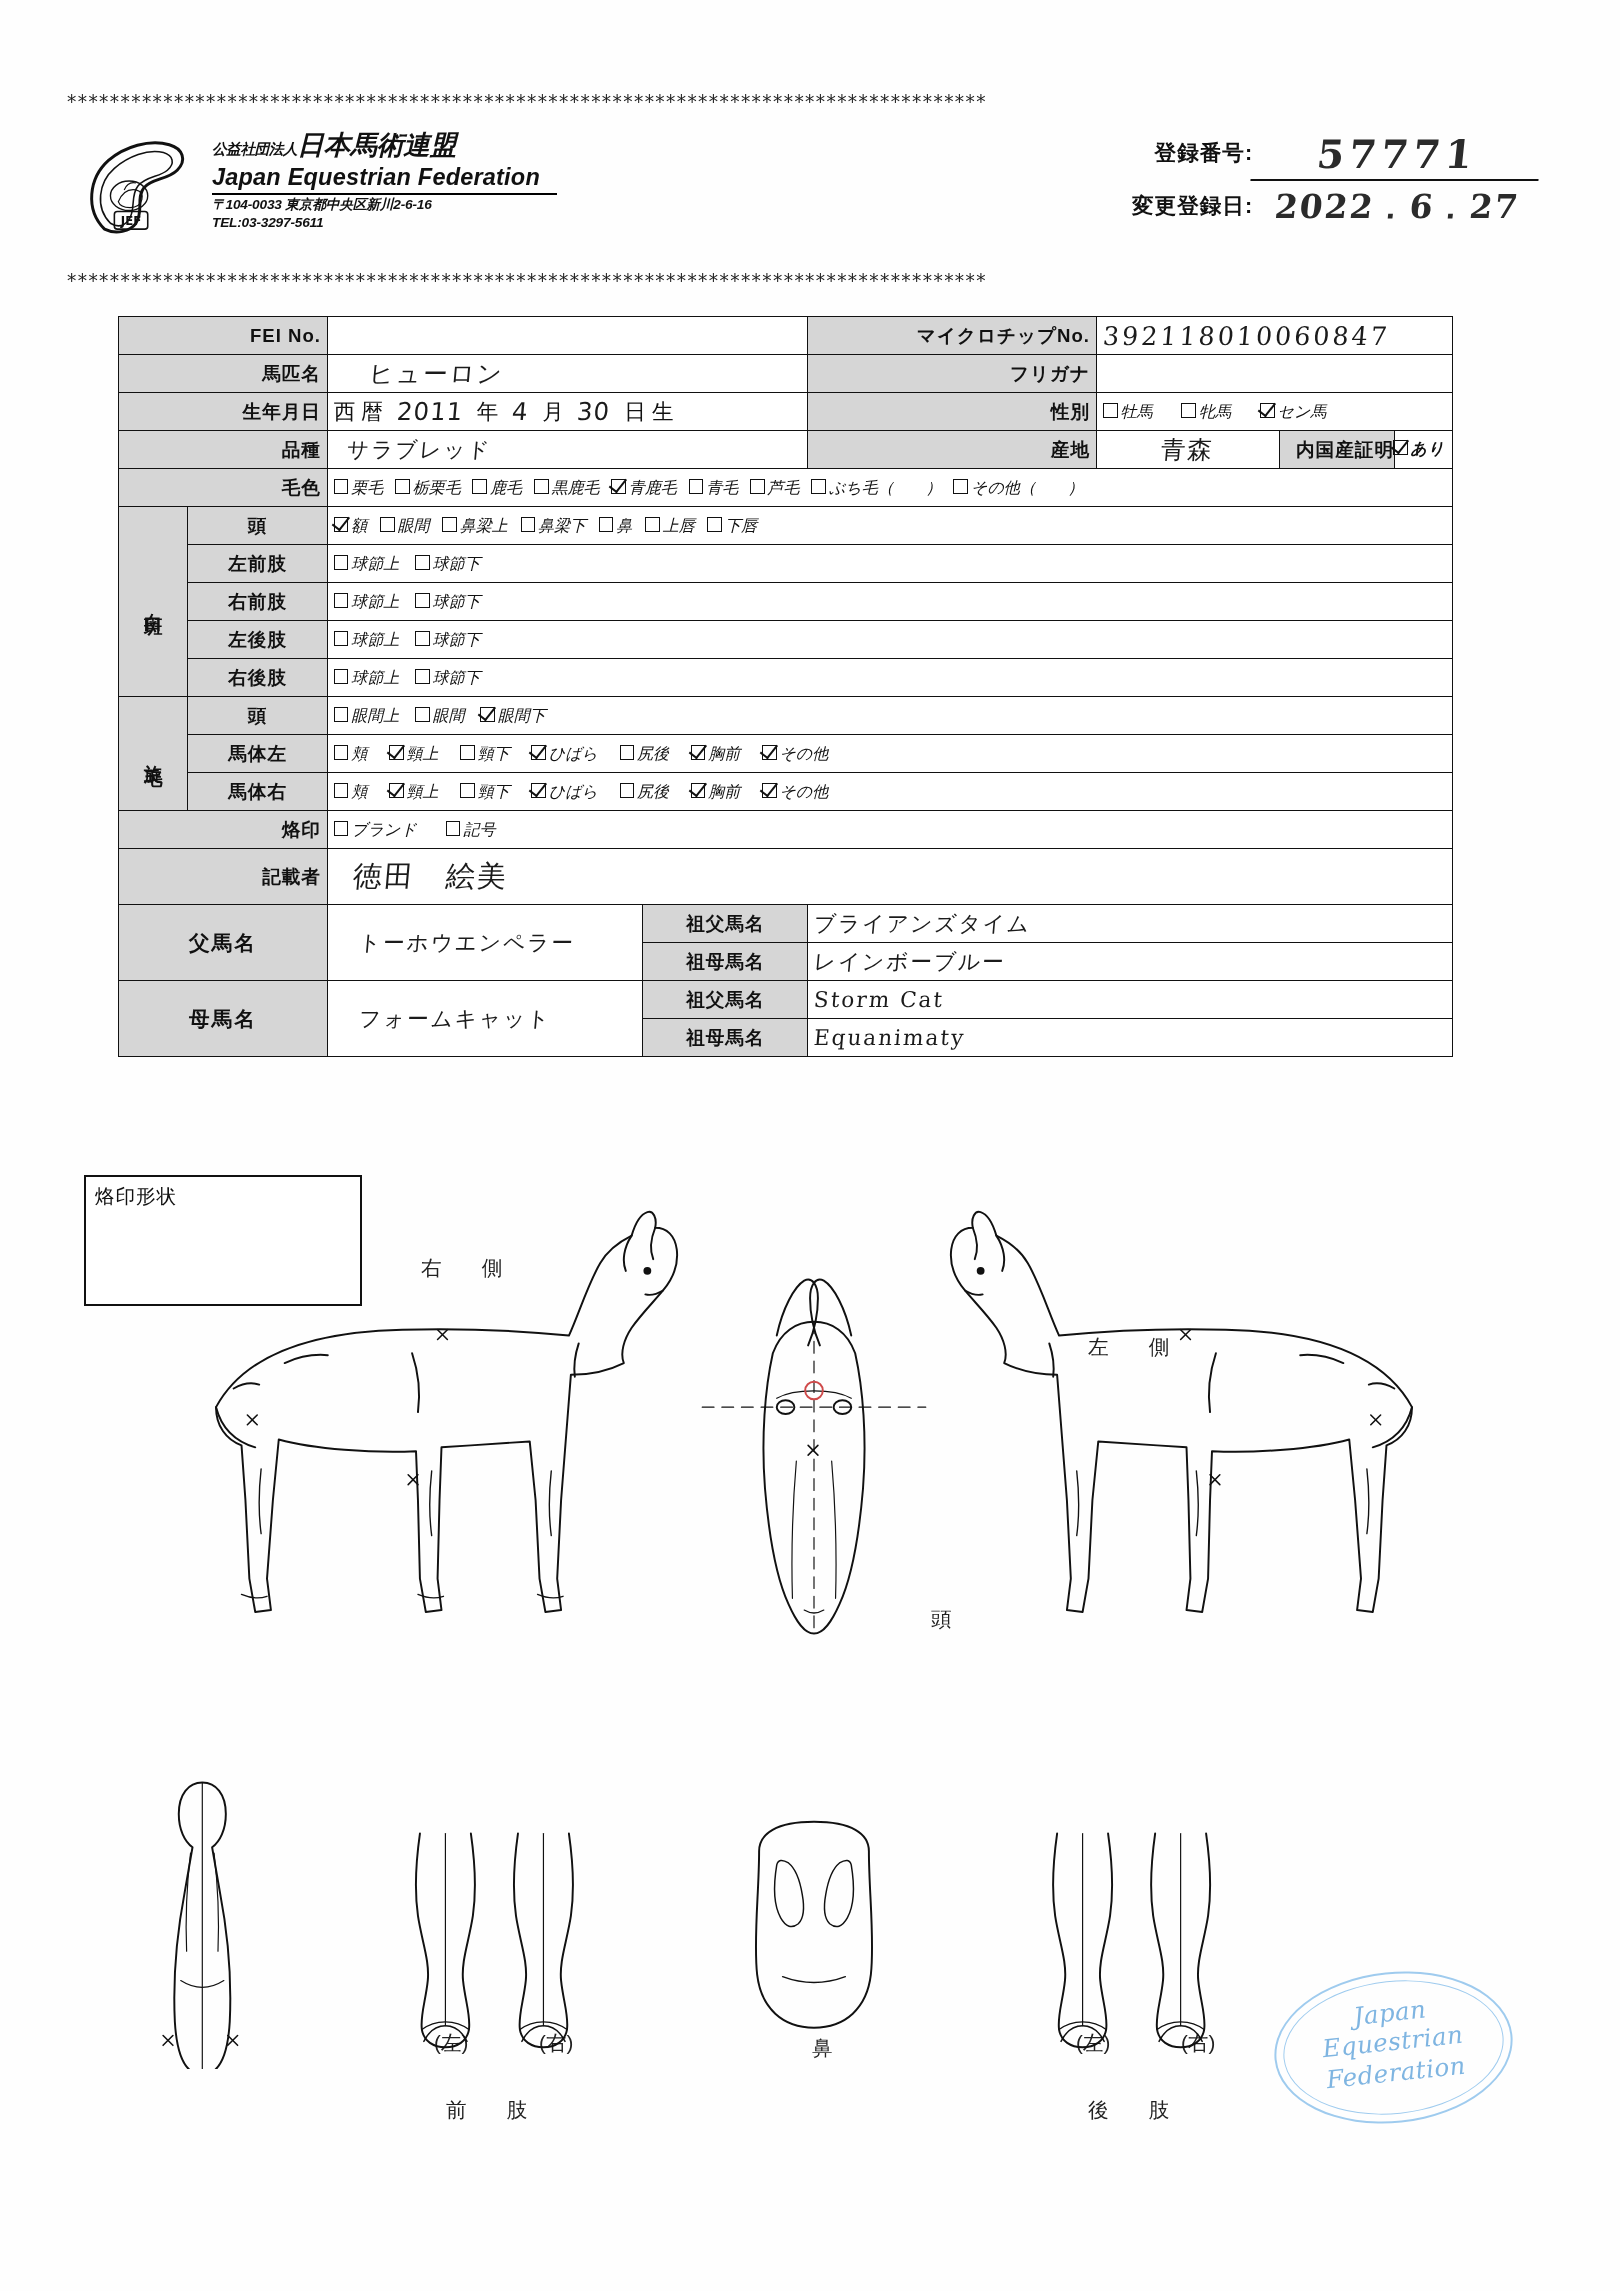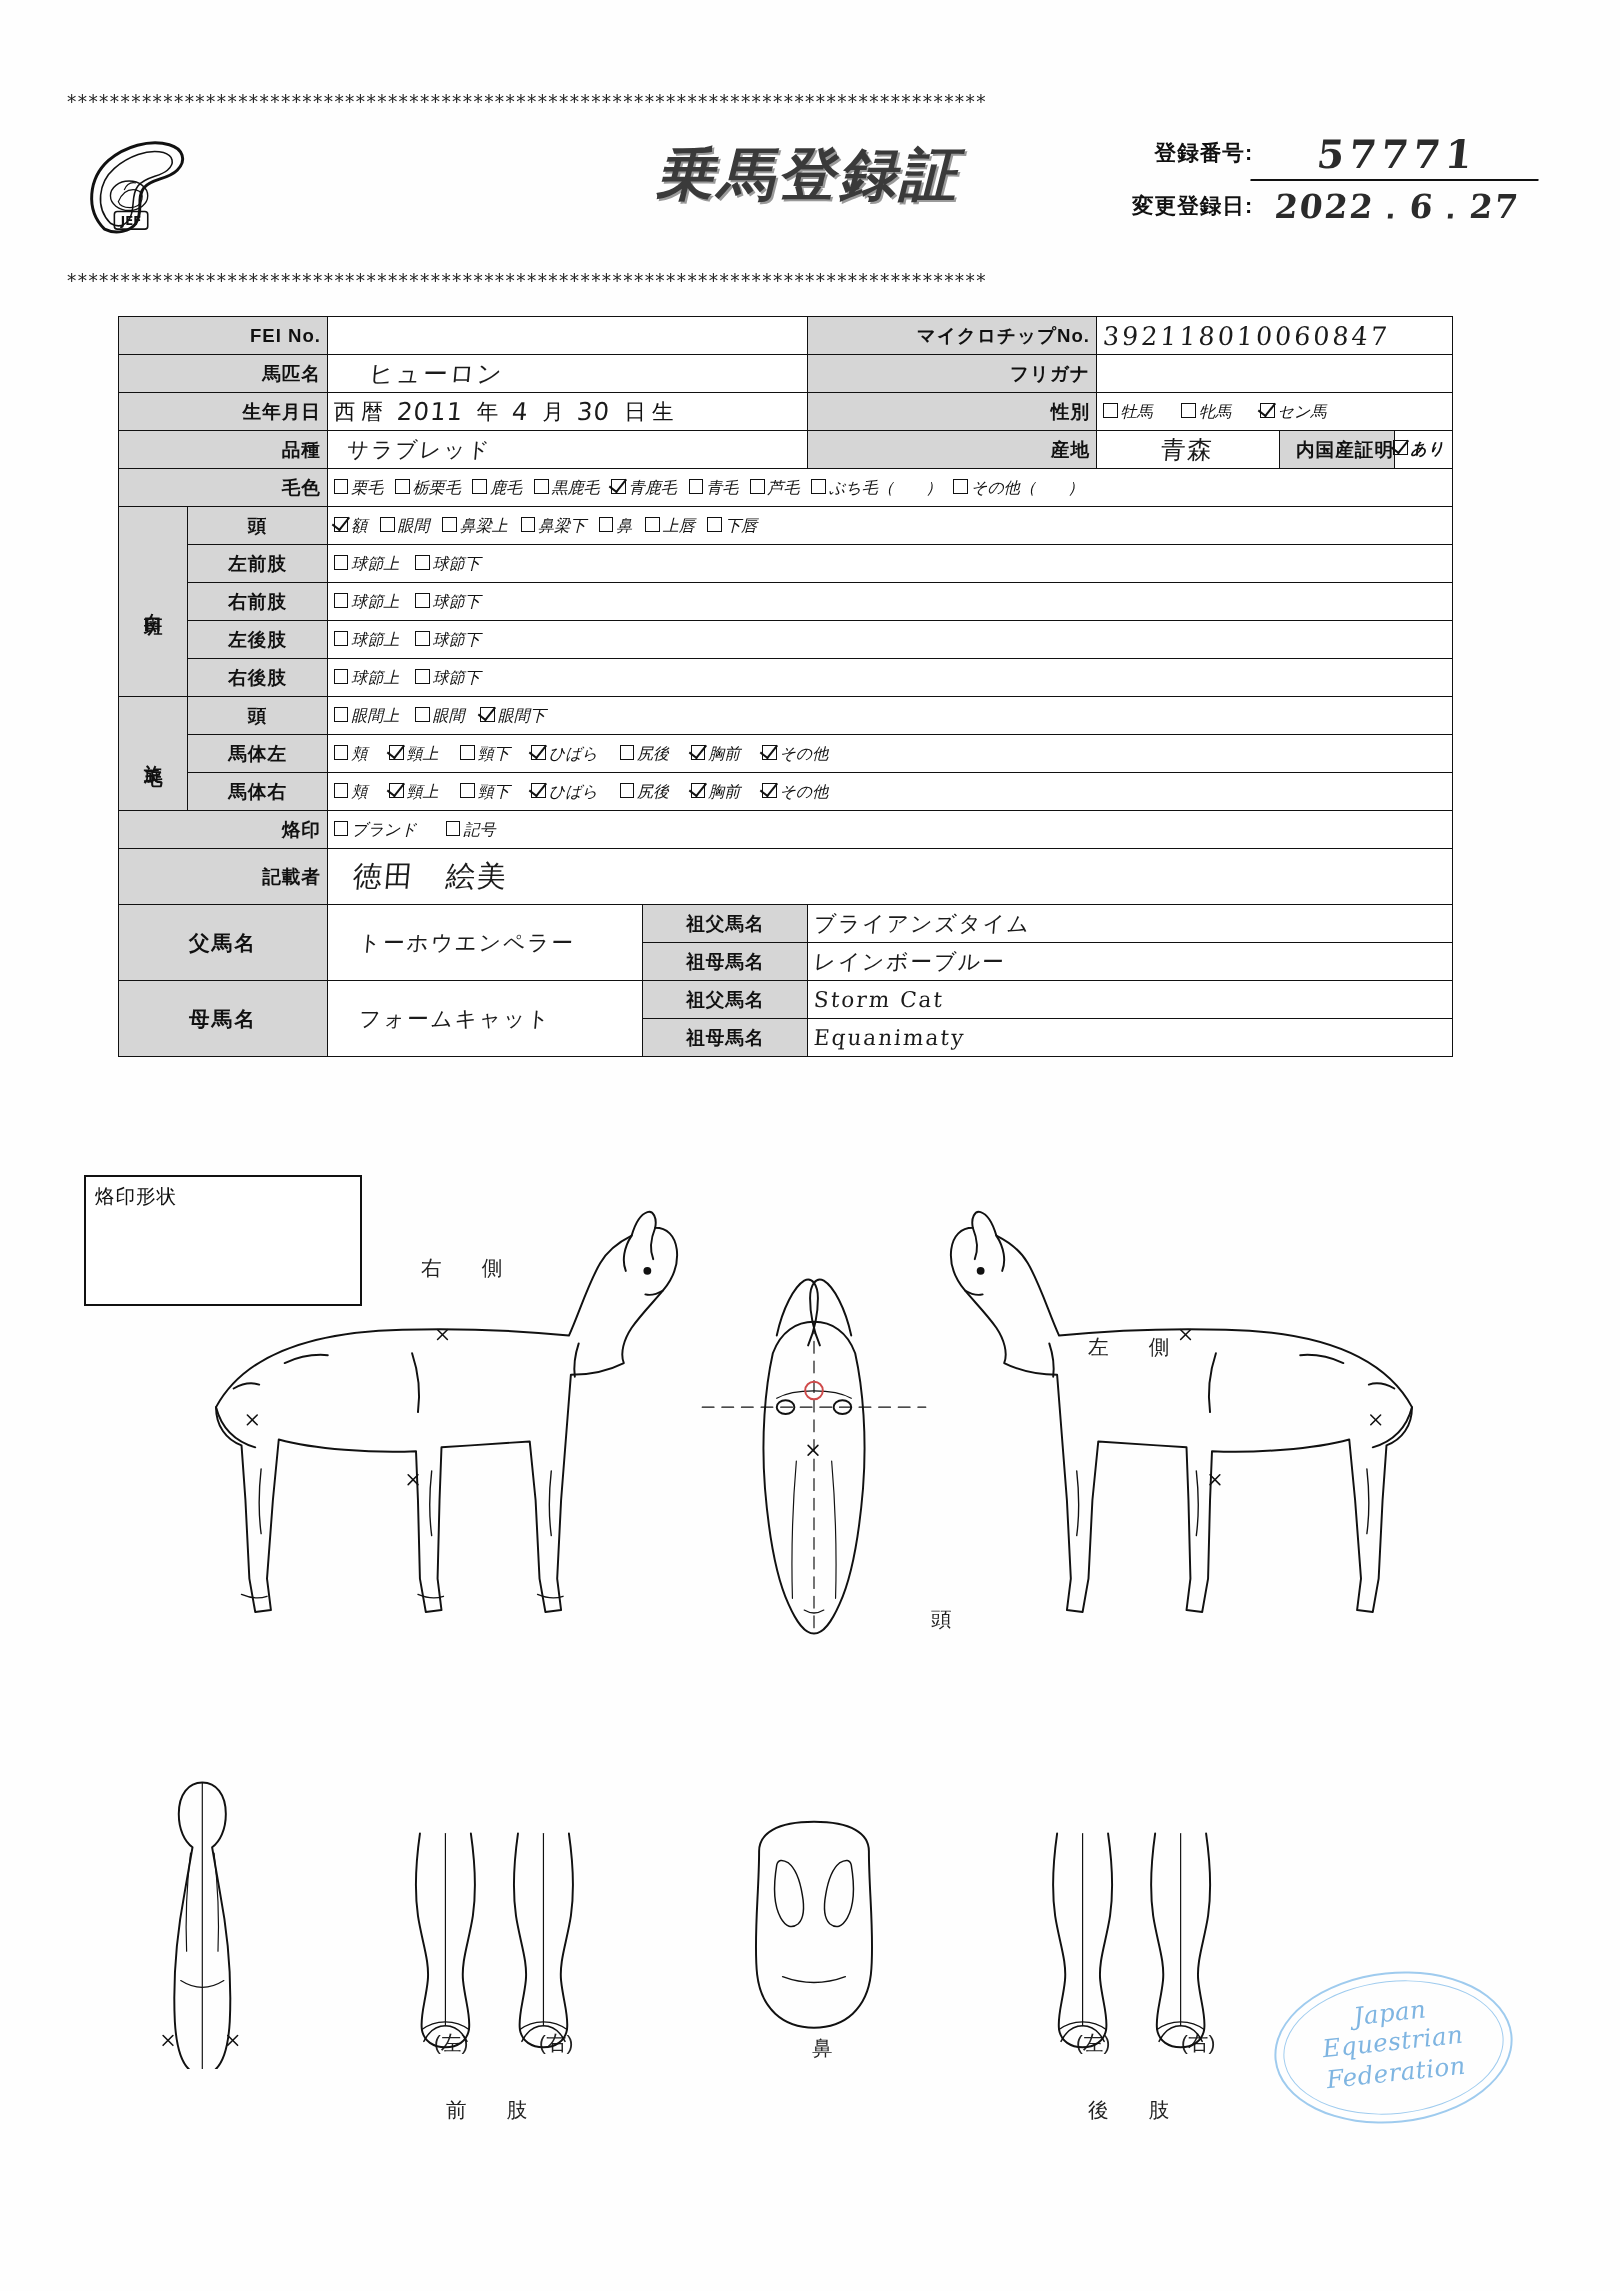--- a/index.html
+++ b/index.html
@@ -109,22 +109,30 @@
         <path d="M36 94 C20 78 24 52 40 38 C54 26 74 18 90 22 C100 25 102 33 94 40
                  C86 47 72 46 64 56 C56 66 62 80 55 90 C50 97 44 99 36 94 Z" fill="none" stroke="#111" stroke-width="1.6"></path>
         <ellipse cx="55" cy="66" rx="19" ry="15" fill="none" stroke="#111" stroke-width="1.4"></ellipse>
         <path d="M44 72 q6 -14 18 -12 q8 2 6 10 q-2 8 -12 8 q-10 0 -12 -6 z" fill="none" stroke="#111" stroke-width="1.2"></path>
         <path d="M50 60 q4 -9 12 -7" fill="none" stroke="#111" stroke-width="1.2"></path>
         <rect x="40" y="82" width="34" height="18" rx="3" fill="none" stroke="#111" stroke-width="1.6"></rect>
         <text x="57" y="96" font-size="12" font-family="DejaVu Sans, sans-serif" font-weight="bold" text-anchor="middle" fill="#111">JEF</text>
       </svg>
     </div>
 
-
-    <div class="doc-title">乗馬登録証</div>
+    <div class="jef-text">
+      <div class="jef-jp">
+        <span>公益社団法人</span><b>日本馬術連盟</b>
+      </div>
+      <div class="jef-en">Japan Equestrian Federation</div>
+      <div class="jef-rule"></div>
+      <div class="jef-addr">〒104-0033 東京都中央区新川2-6-16</div>
+      <div class="jef-addr">TEL:03-3297-5611</div>
+    </div>
+
 
     <div class="regbox">
       <div class="regrow">
         <div class="reglabel">登録番号:</div>
         <div class="regval">57771</div>
       </div>
       <div class="regrow second">
         <div class="reglabel">変更登録日:</div>
         <div class="regval">2022．6．27</div>
       </div>

